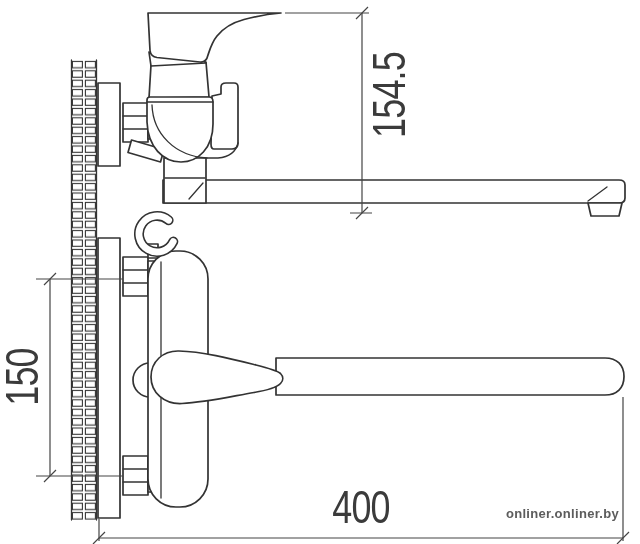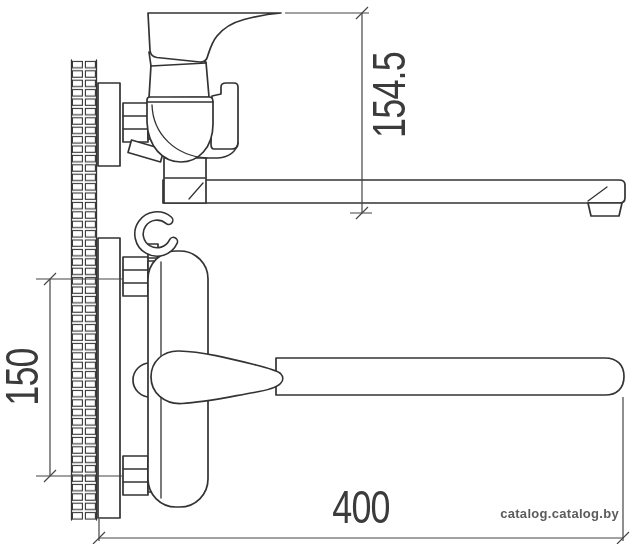--- a/index.html
+++ b/index.html
@@ -108,15 +108,15 @@
   <g>
     <path class="dim" d="M99,519 V541 M623,397 V541 M99,538 H623"></path>
     <path class="dim" d="M93,544 L105,532 M617,544 L629,532"></path>
   </g>
 </svg>
 
 <div class="dim-label rot" style="left:279px;top:71px;">154.5</div>
 <div class="dim-label rot" style="left:-88px;top:353px;">150</div>
 <div class="dim-label hor" style="left:251px;top:483px;">400</div>
 
-<div class="watermark">catalog.catalog.by</div>
+<div class="watermark">onliner.onliner.by</div>
 
 </div>
 
 </body></html>

